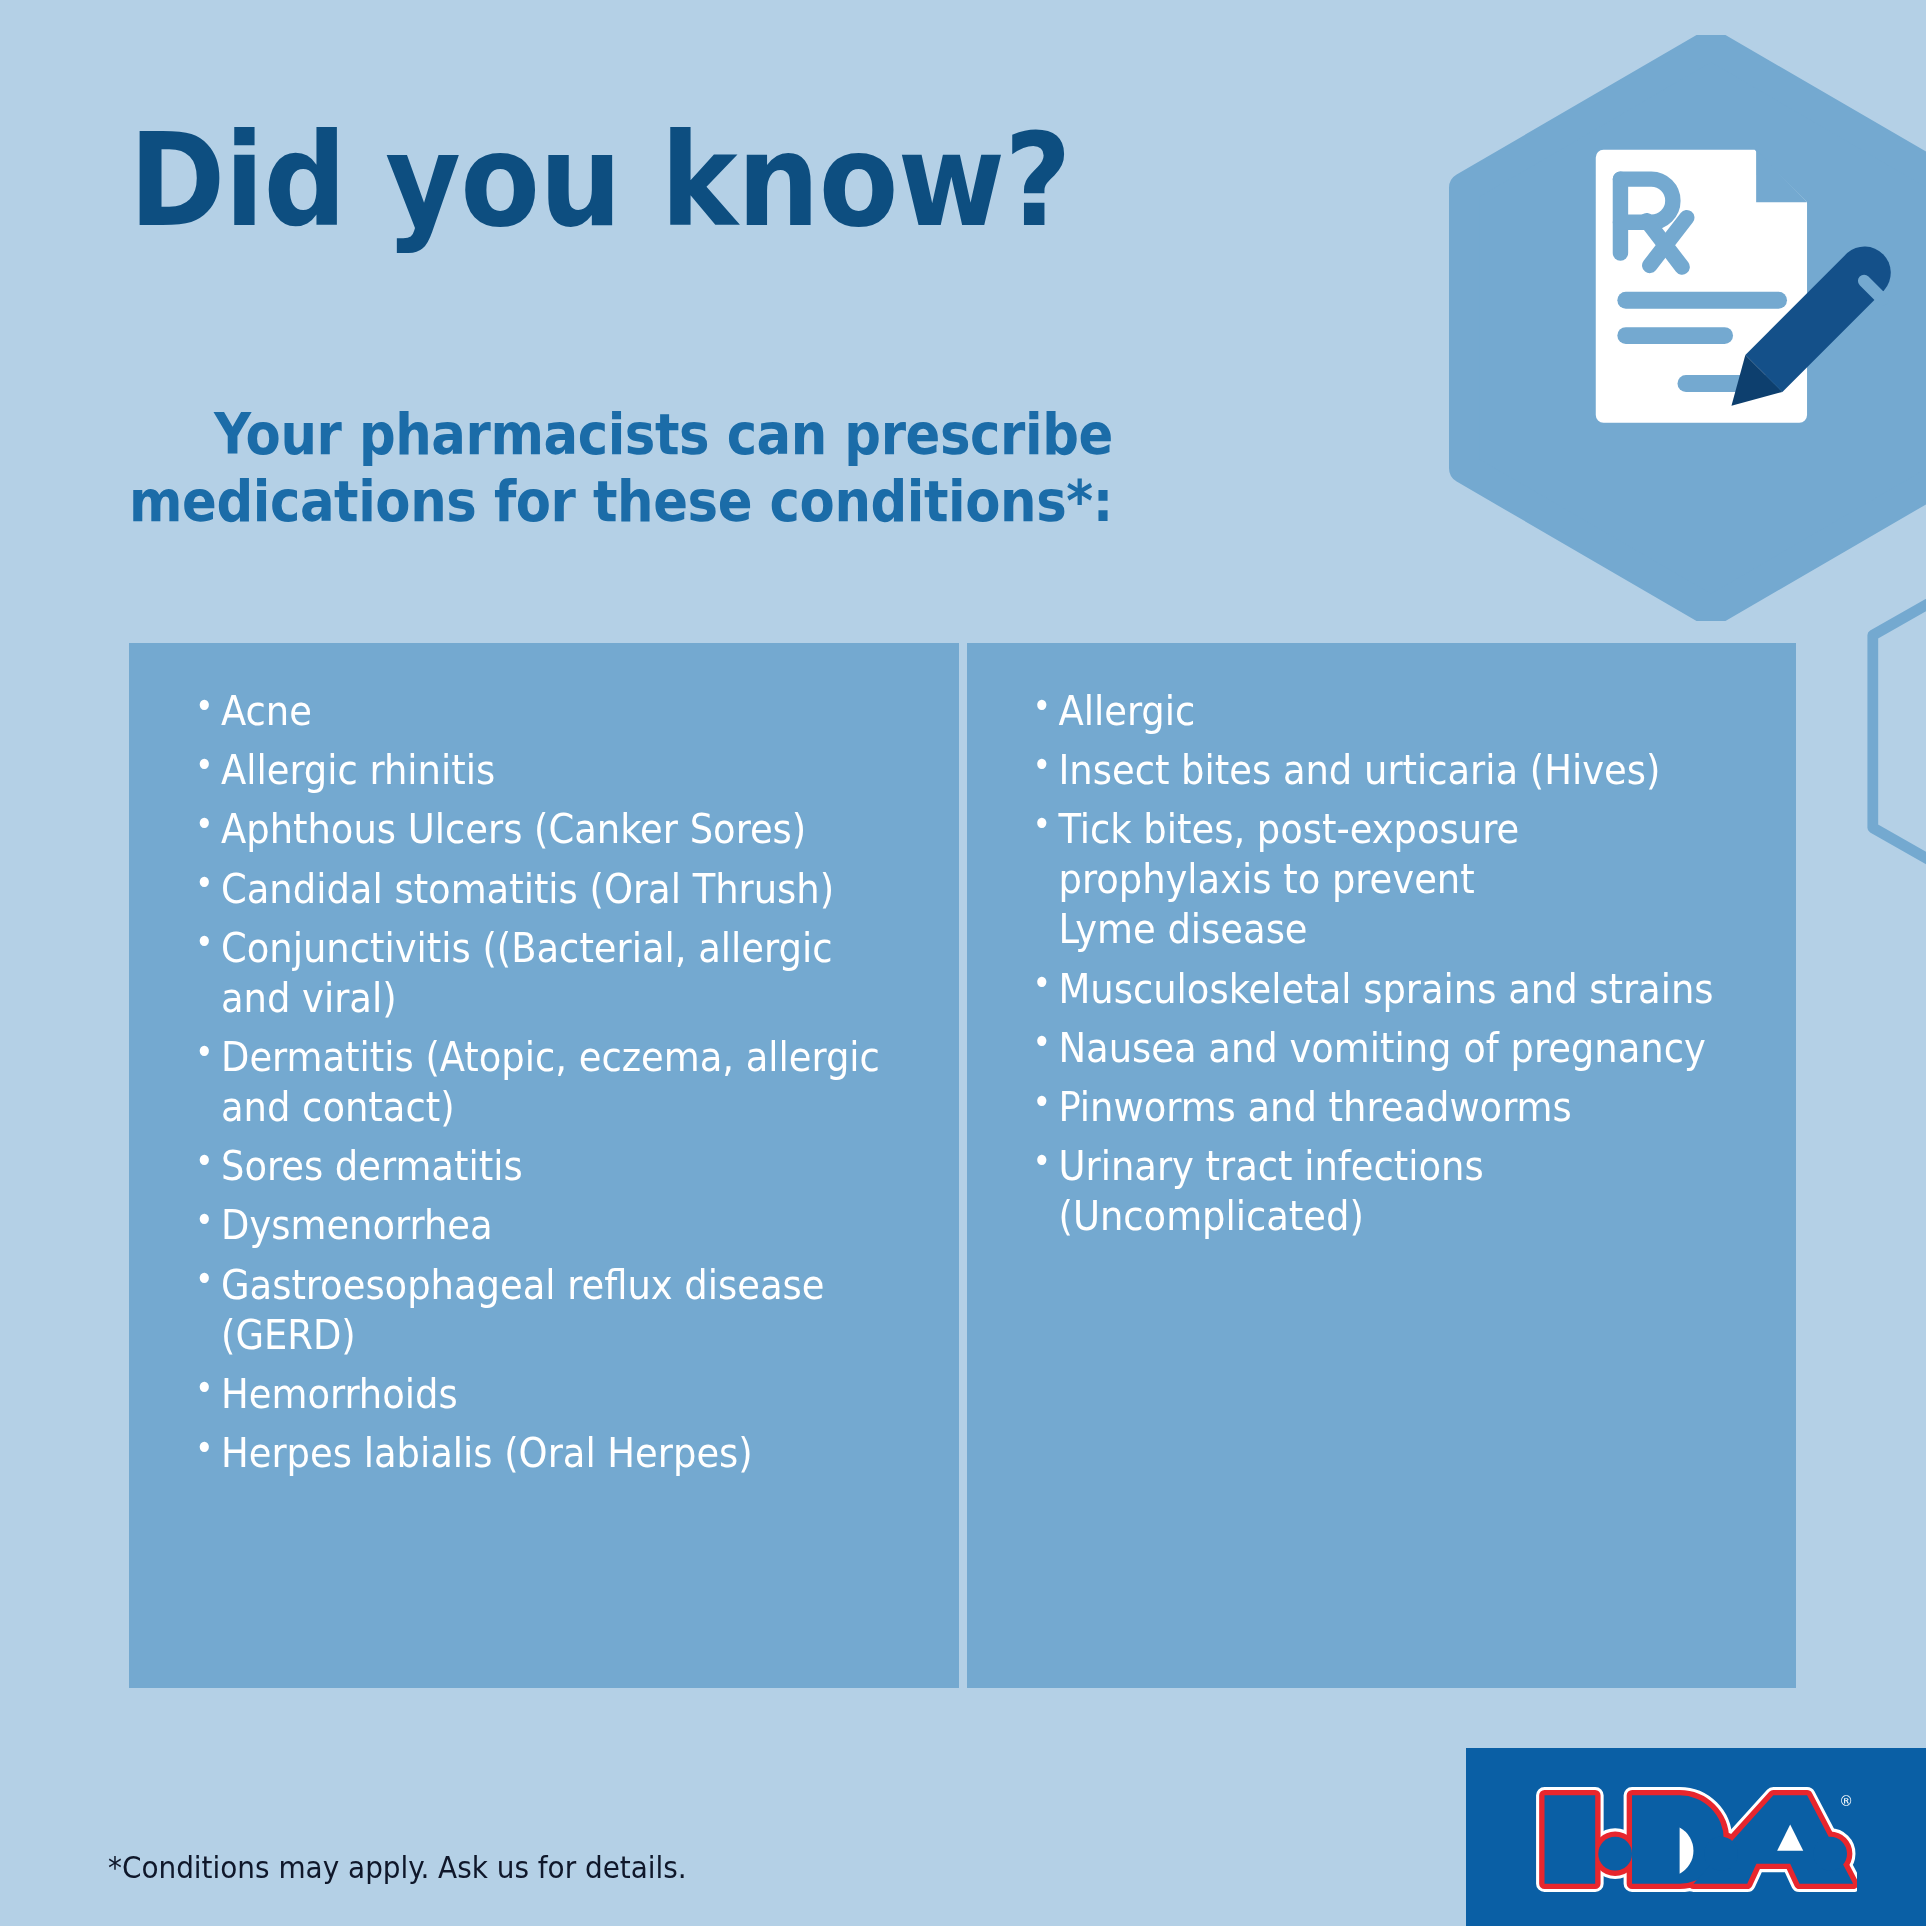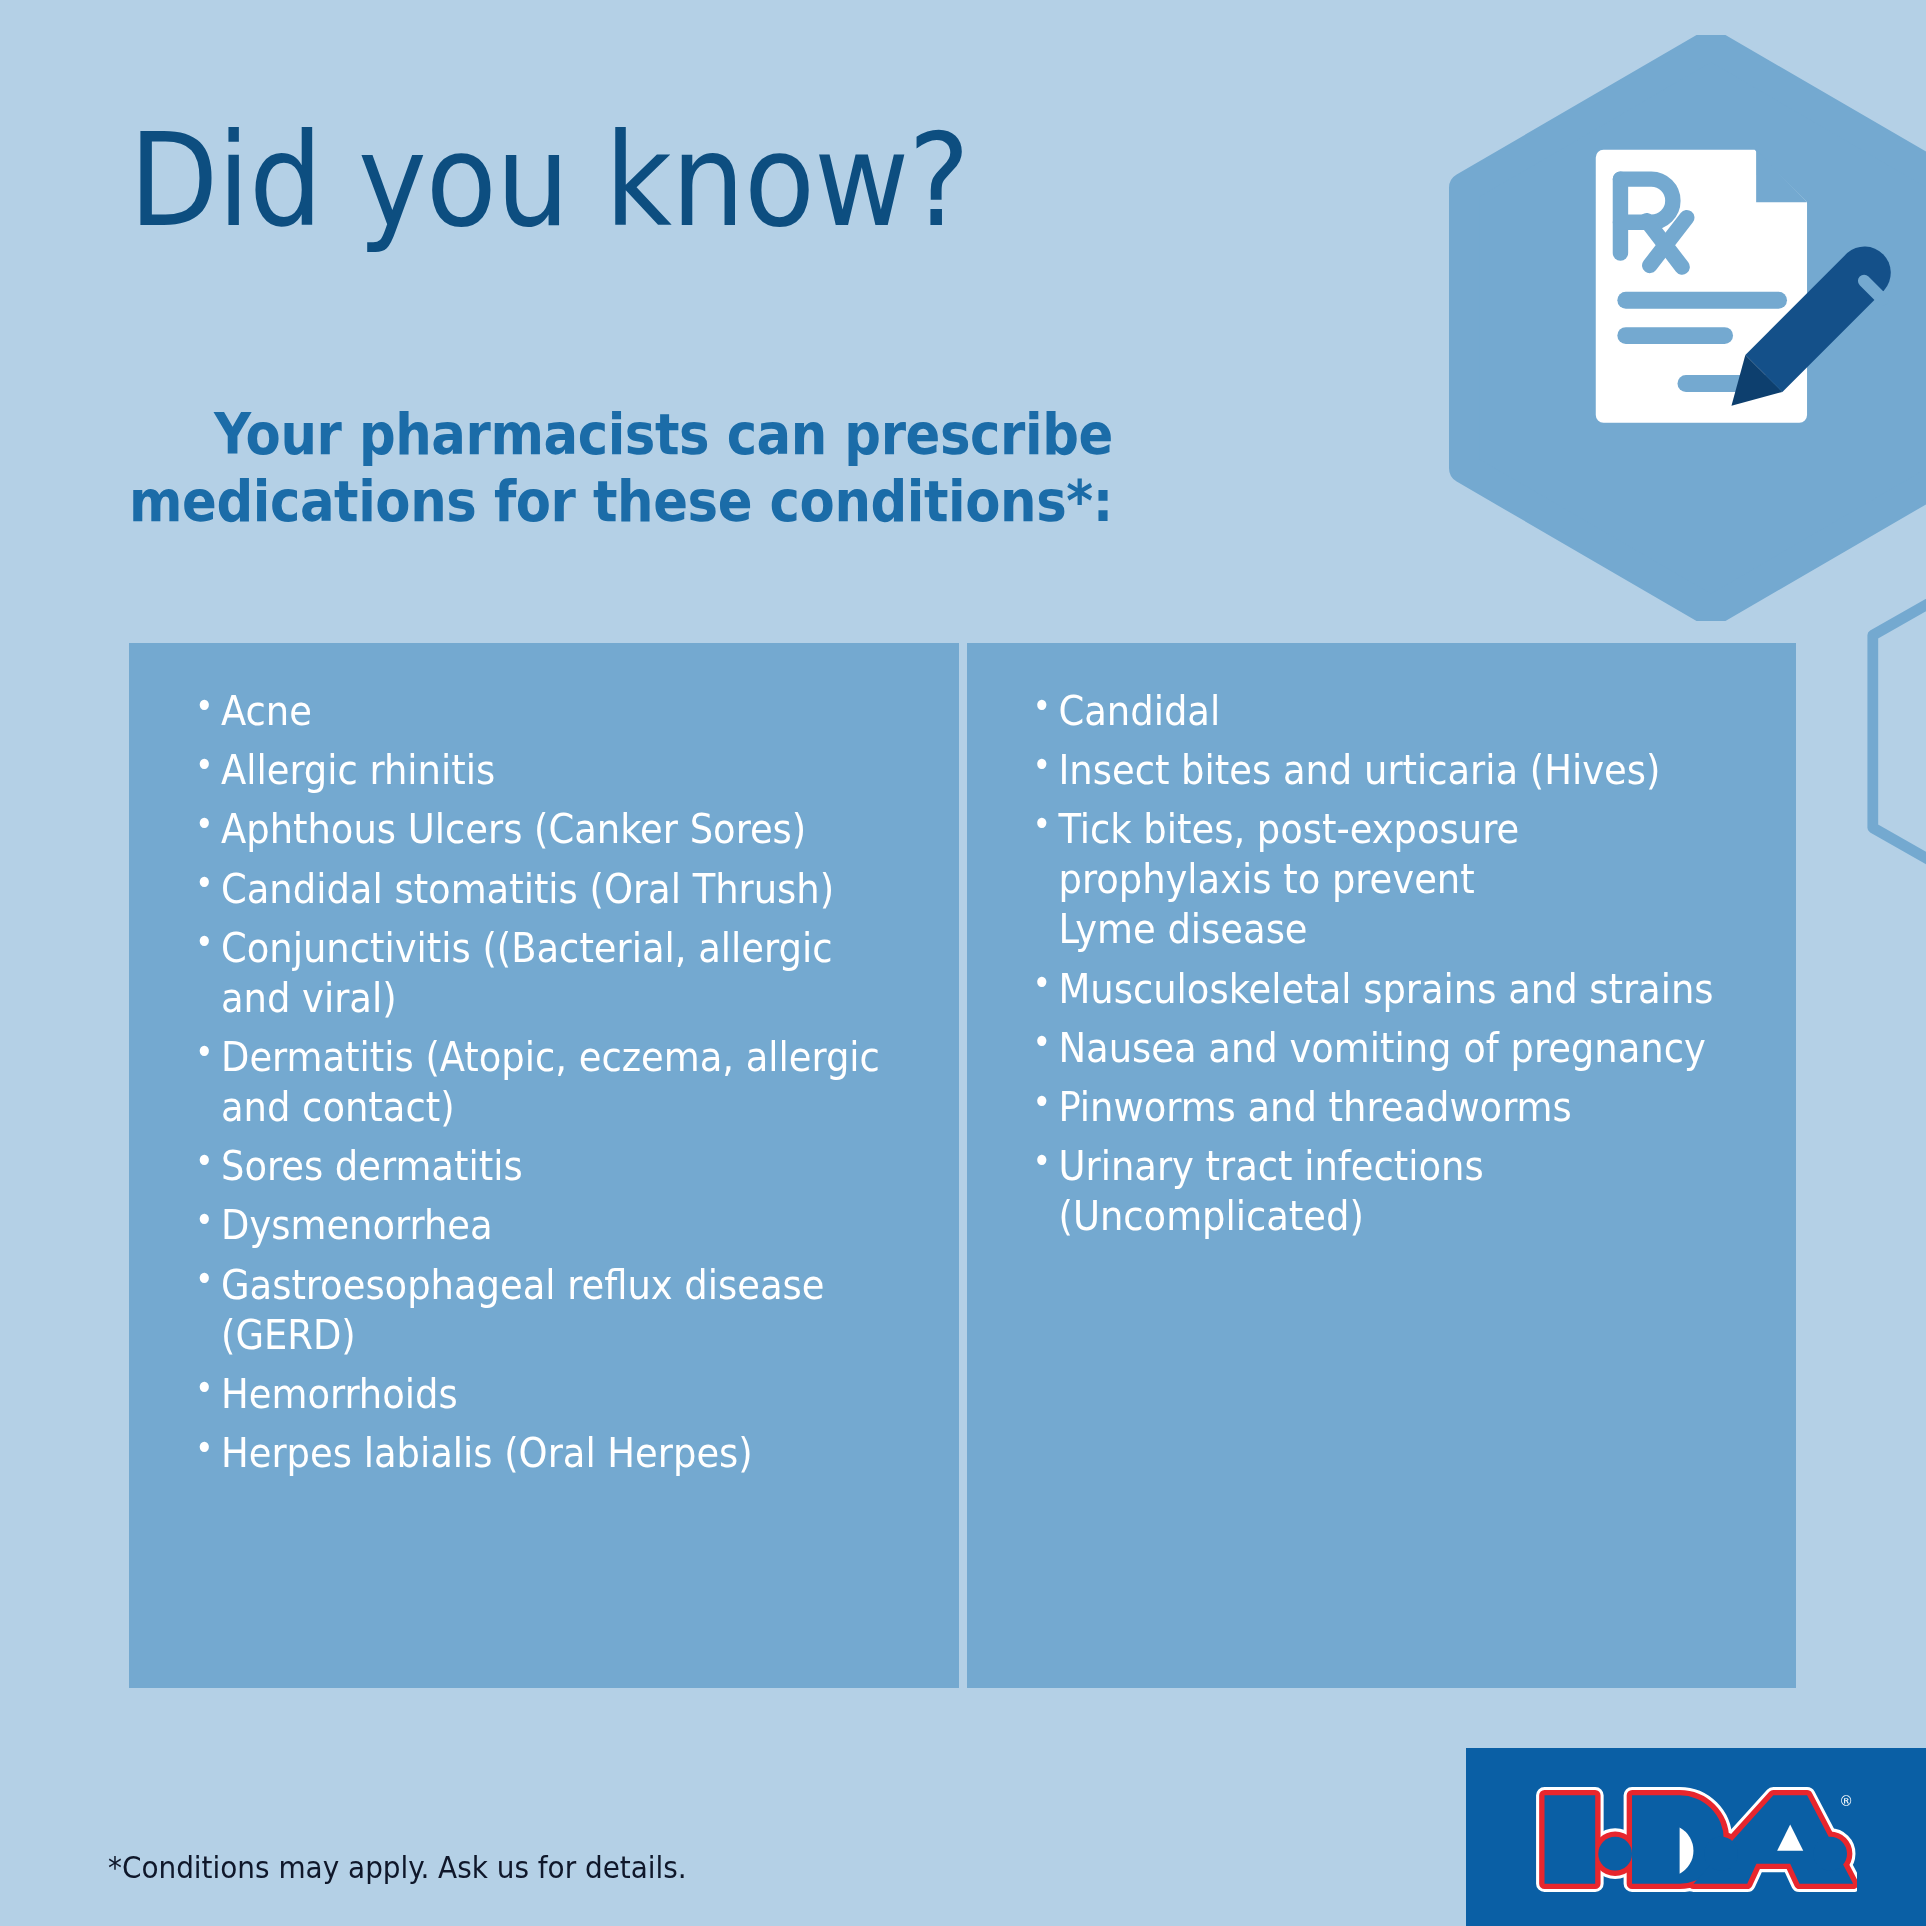--- a/index.html
+++ b/index.html
@@ -48,21 +48,21 @@
     height: 293px;
   }
 
   
   .title {
     position: absolute;
     left: 129px;
     top: 116px;
     font-size: 129px;
     line-height: 1.0;
-    font-weight: 400;
+    font-weight: 700;
     color: #0d4e80;
     letter-spacing: -0.8px;
     white-space: nowrap;
   }
   .subtitle {
     position: absolute;
     left: 129px;
     top: 401px;
     font-size: 57px;
     line-height: 1.18;
@@ -197,21 +197,21 @@
           <li>Sores dermatitis</li>
           <li>Dysmenorrhea</li>
           <li>Gastroesophageal reflux disease
 (GERD)</li>
           <li>Hemorrhoids</li>
           <li>Herpes labialis (Oral Herpes)</li>
         </ul>
     </div>
     <div class="panel">
       <ul class="cond-list" id="list-right">
-          <li>Candidal</li>
+          <li>Allergic</li>
           <li>Insect bites and urticaria (Hives)</li>
           <li>Tick bites, post-exposure
 prophylaxis to prevent
 Lyme disease</li>
           <li>Musculoskeletal sprains and strains</li>
           <li>Nausea and vomiting of pregnancy</li>
           <li>Pinworms and threadworms</li>
           <li>Urinary tract infections
 (Uncomplicated)</li>
         </ul>

